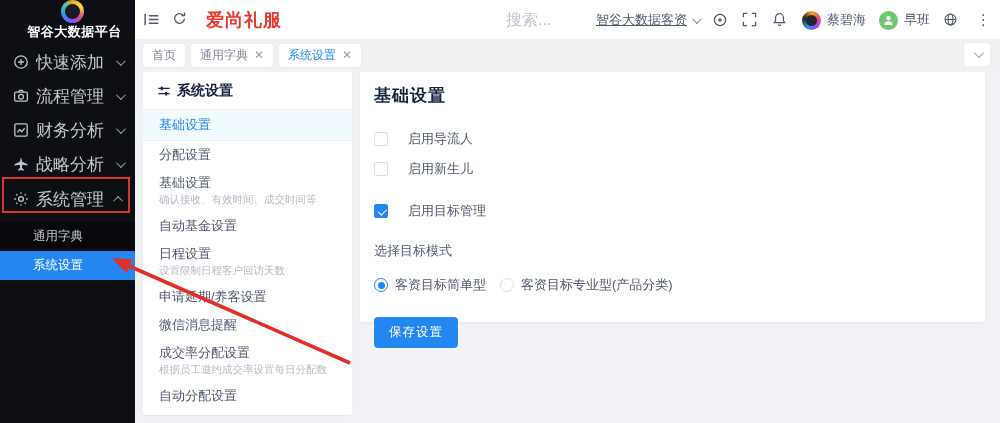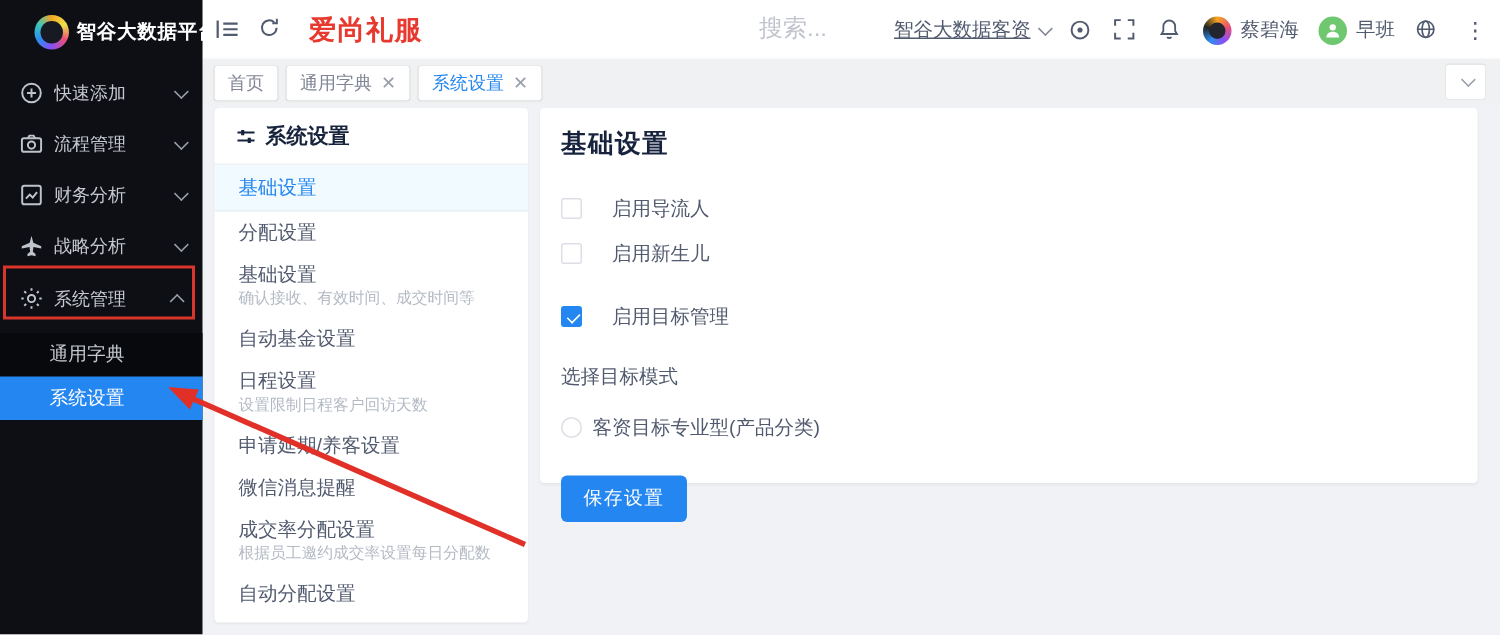--- a/index.html
+++ b/index.html
@@ -7,27 +7,27 @@
   body {
     position:relative; overflow:hidden;
     background:#f0f2f5;
     font-family:"Liberation Sans","DejaVu Sans",sans-serif;
     -webkit-font-smoothing:antialiased;
   }
   svg { display:block; }
 
   
   .sidebar { position:absolute; left:0; top:0; width:135px; height:423px; background:#0d0f14; z-index:5; }
-  .logo-row { height:42px; display:flex; align-items:center; padding-left:23px; }
+  .logo-row { height:42px; display:flex; align-items:center; padding-left:9px;flex-direction:column; }
   .logo-mark { width:23px; height:23px; border-radius:50%; flex:0 0 auto;
     background:conic-gradient(#f6a623,#f0e14a,#e94e77,#8a4ff5,#2d8cf0,#39c5bb,#f6a623); position:relative; }
   .logo-mark::after { content:""; position:absolute; inset:4px; border-radius:50%; background:#171a22; }
   .logo-text { color:#fff; font-weight:bold; font-size:13px; margin-left:5px; letter-spacing:.5px; white-space:nowrap; }
   .menu { margin-top:3px; }
-  .menu-item { height:34px; display:flex; align-items:center; padding:0 12px 0 13px; color:#c5c8ce; font-size:12px; cursor:pointer; }
+  .menu-item { height:34px; display:flex; align-items:center; padding:0 12px 0 13px; color:#c5c8ce; font-size:17px; cursor:pointer; }
   .menu-item.tall { height:36px; }
   .menu-item .mi-icon { width:16px; height:16px; flex:0 0 auto; color:#bfc4cc; }
   .menu-item .mi-label { flex:1; margin-left:7px; white-space:nowrap; overflow:hidden; }
   .chev { width:7px; height:7px; border-right:1.4px solid #9aa0ab; border-bottom:1.4px solid #9aa0ab; flex:0 0 auto; }
   .chev.down { transform:rotate(45deg) translateY(-2px); }
   .chev.up { transform:rotate(-135deg) translateY(-2px); }
   .submenu { margin-top:5px; }
   .submenu-item { height:29px; display:flex; align-items:center; padding-left:33px; font-size:12.5px; color:#c5c8ce; background:#08090c; cursor:pointer; }
   .submenu-item.active { background:#2486f0; color:#fff; }
 
@@ -311,20 +311,24 @@
   </div>
   <div class="cb-row r3">
     <span class="cb checked"></span>
     <span class="cb-label">启用目标管理</span>
   </div>
 
   <span class="mode-label">选择目标模式</span>
 
   <div class="radio-row">
     <span class="radio-opt">
+      <span class="radio selected"></span>
+      <span class="radio-label">客资目标简单型</span>
+    </span>
+    <span class="radio-opt">
       <span class="radio"></span>
       <span class="radio-label">客资目标专业型(产品分类)</span>
     </span>
   </div>
 
   <button class="save-btn">保存设置</button>
 </div>
 
 <div class="anno-box"></div>
 <svg class="anno-arrow" width="1000" height="423" viewBox="0 0 1000 423">

